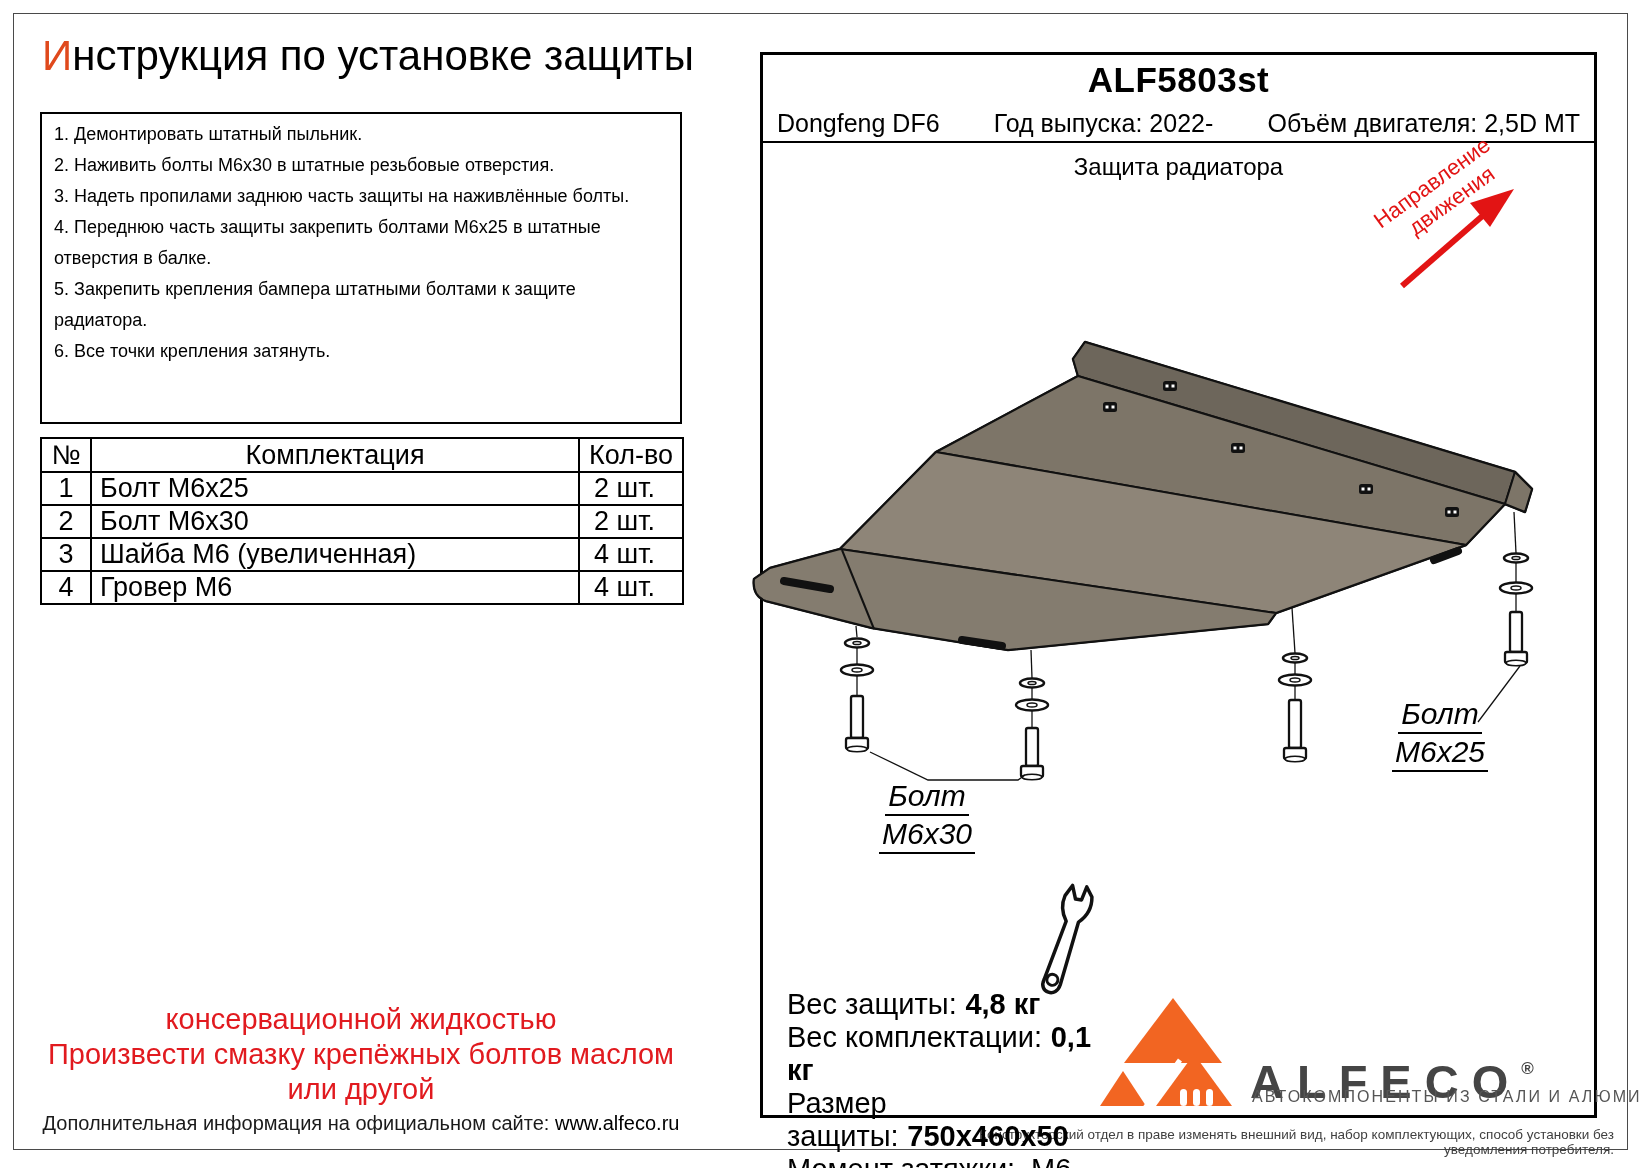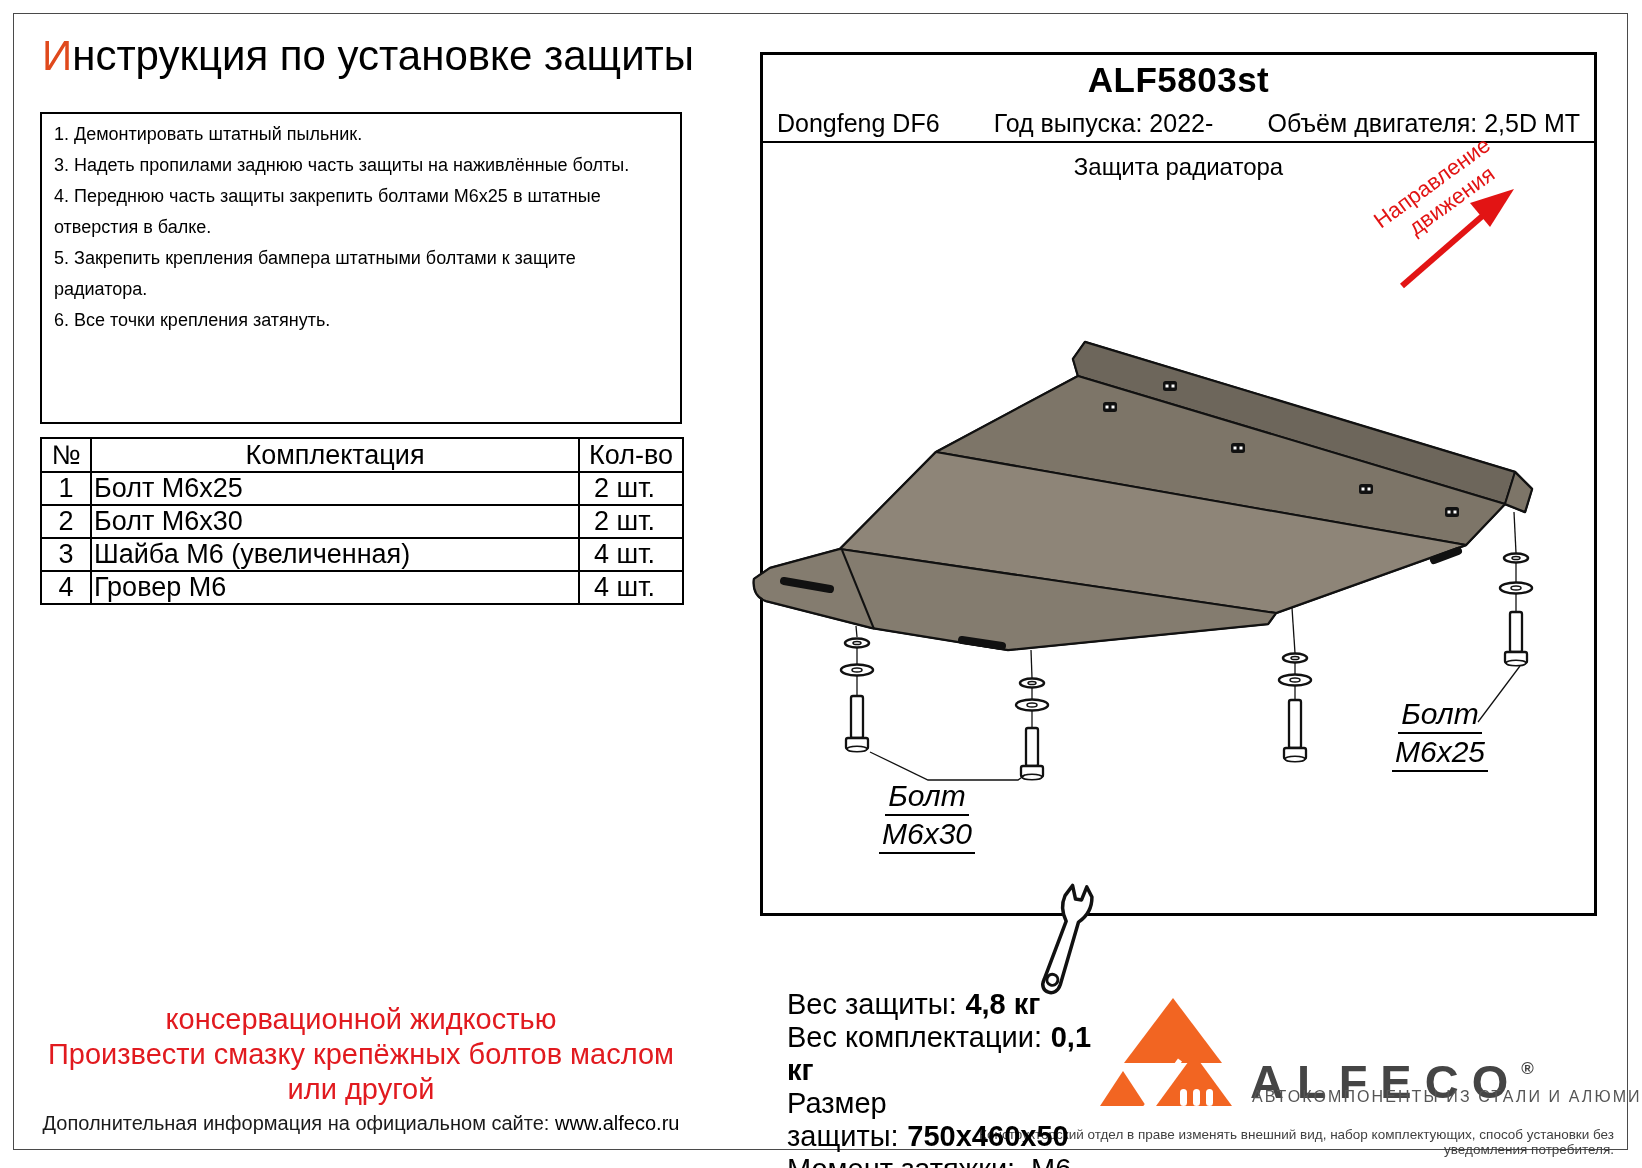--- a/index.html
+++ b/index.html
@@ -10,31 +10,31 @@
   .page-frame{left:13px;top:13px;width:1613px;height:1135px;border:1.5px solid #4a4a4a;}
   
   .page-title{left:42px;top:30px;width:640px;font-size:42px;line-height:52px;white-space:nowrap;}
   .accent{color:#e0491c;}
   
   .instructions-box{left:40px;top:112px;width:642px;height:312px;border:2.5px solid #000;
                     box-sizing:border-box;padding:5px 12px;font-size:18px;line-height:31px;}
   
   .parts-table{left:40px;top:437px;width:642px;border-collapse:collapse;table-layout:fixed;}
   .parts-table td,.parts-table th{border:2px solid #000;font-weight:400;font-size:27px;
-        padding:0 2px;height:30px;overflow:hidden;white-space:nowrap;}
+        padding:0 8px;height:30px;overflow:hidden;white-space:nowrap;}
   .parts-table th{height:32px;text-align:center;padding:0;}
   .col-num{text-align:center;padding:0!important;}
   .col-qty{padding-left:14px!important;}
   
   .red-note{left:40px;top:1002px;width:642px;text-align:center;color:#e11a1f;
             font-size:29px;line-height:35px;}
   .info-line{left:40px;top:1112px;width:642px;text-align:center;font-size:20px;color:#1a1a1a;}
   .info-line a{color:#000000;text-decoration:none;}
   
-  .panel{left:760px;top:52px;width:837px;height:864px;border:3px solid #000;box-sizing:border-box;}
+  .panel{left:760px;top:52px;width:837px;height:1066px;border:3px solid #000;box-sizing:border-box;}
   .panel-header{position:absolute;left:0;top:0;width:100%;height:88px;border-bottom:2.5px solid #000;
                 box-sizing:border-box;}
   .panel-code{text-align:center;font-size:35px;font-weight:700;margin-top:5px;letter-spacing:.5px;}
   .panel-sub{display:flex;justify-content:space-between;padding:0 14px;font-size:25px;margin-top:9px;}
   .drawing-title{position:absolute;left:0;top:98px;width:100%;text-align:center;font-size:24px;}
   
   .direction-text{left:1368px;top:158px;width:170px;color:#e21414;font-size:22px;line-height:26px;
                   transform:rotate(-36deg);transform-origin:center;}
   .direction-text .l2{margin-left:24px;}
   
@@ -60,20 +60,21 @@
 <body>
 
 <div id="stage">
 
   <div class="abs page-frame"></div>
 
   <div class="abs page-title"><span class="accent">И</span><span>нструкция по установке защиты</span></div>
 
   <div class="abs instructions-box">
     <div>1. Демонтировать штатный пыльник.</div>
+    <div>2. Наживить болты М6х30 в штатные резьбовые отверстия.</div>
     <div>3. Надеть пропилами заднюю часть защиты на наживлённые болты.</div>
     <div>4. Переднюю часть защиты закрепить болтами М6х25 в штатные отверстия в балке.</div>
     <div>5. Закрепить крепления бампера штатными болтами к защите радиатора.</div>
     <div>6. Все точки крепления затянуть.</div>
   </div>
 
   <table class="abs parts-table">
     <colgroup>
         <col style="width:50px">
         <col style="width:488px">

